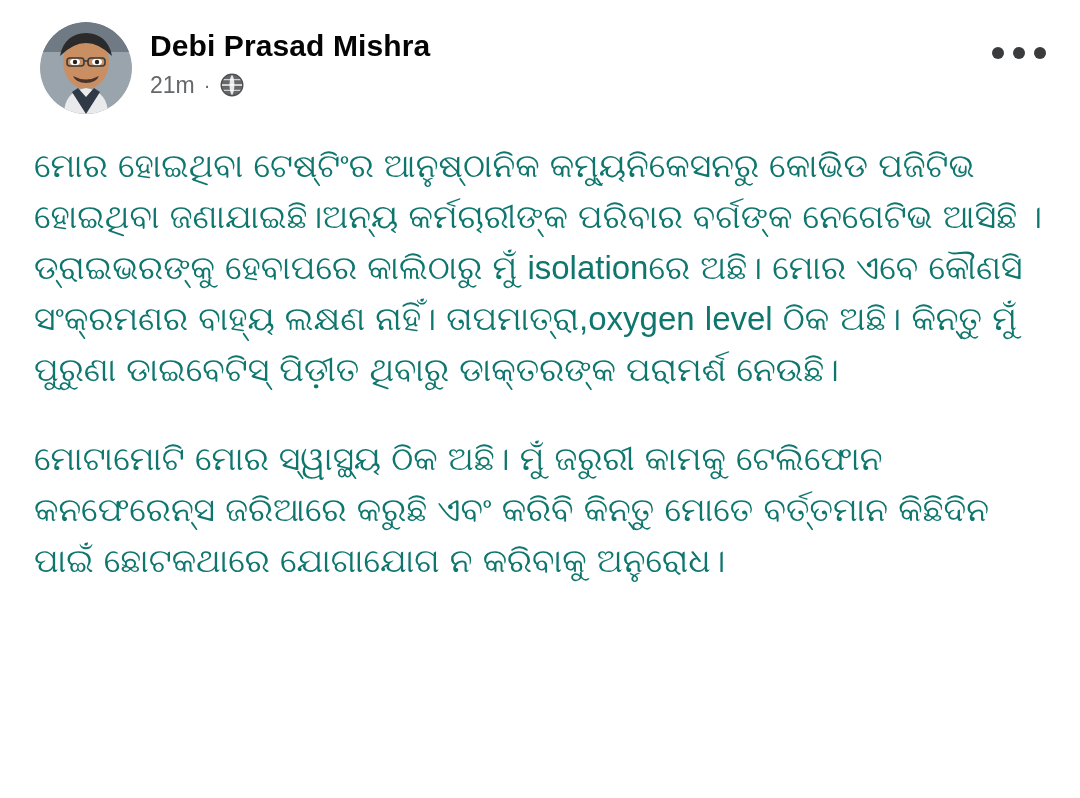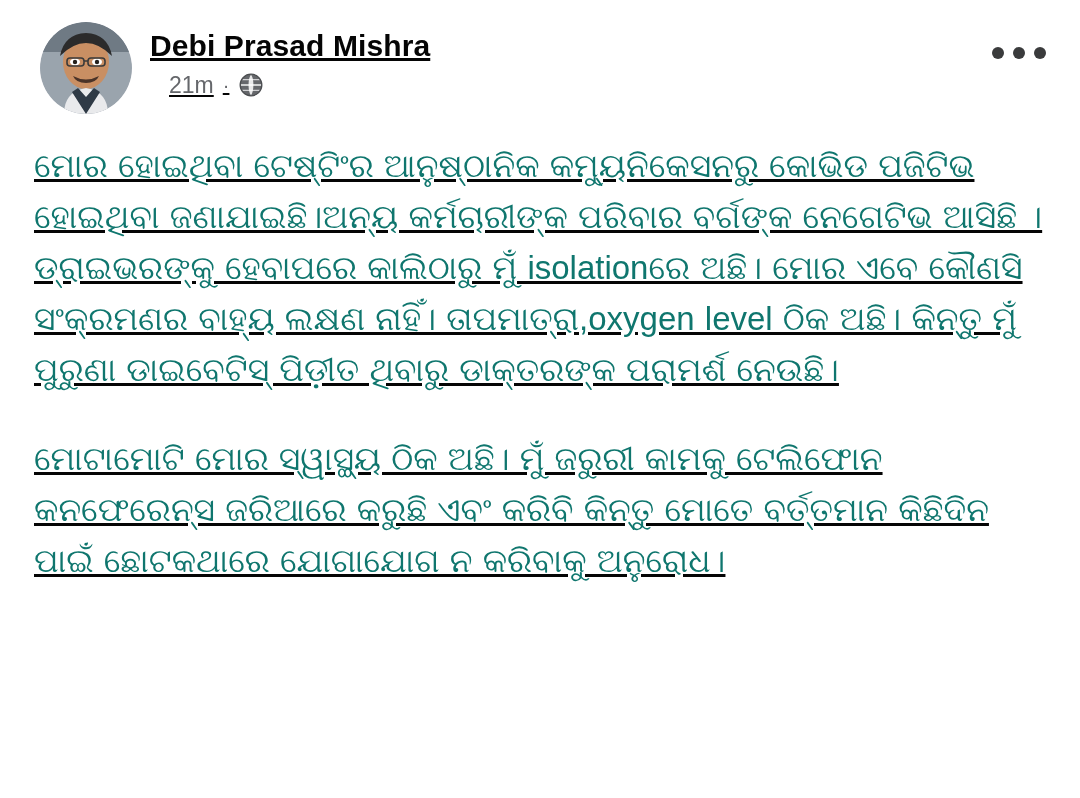--- a/index.html
+++ b/index.html
@@ -14,21 +14,20 @@
     color: #050505;
     overflow: hidden;
   }
   .post {
     width: 1080px;
     height: 752px;
     box-sizing: border-box;
     padding: 22px 24px 0 28px;
     background: #ffffff;
     position: relative;
-    text-decoration: underline;
   }
   .post-header {
     display: flex;
     align-items: flex-start;
     gap: 18px;
     padding-left: 12px;
   }
   .avatar {
     width: 92px;
     height: 92px;
@@ -54,21 +53,20 @@
     letter-spacing: 0.1px;
   }
   .meta-row {
     display: flex;
     align-items: center;
     gap: 9px;
     margin-top: 7px;
     color: #65676b;
     font-size: 23px;
     line-height: 28px;
-    margin-left: 19px;
   }
   .meta-dot {
     color: #65676b;
     font-size: 20px;
     line-height: 20px;
   }
   .globe-icon { display: inline-flex; align-items: center; }
   .menu-button {
     position: absolute;
     top: 38px;

